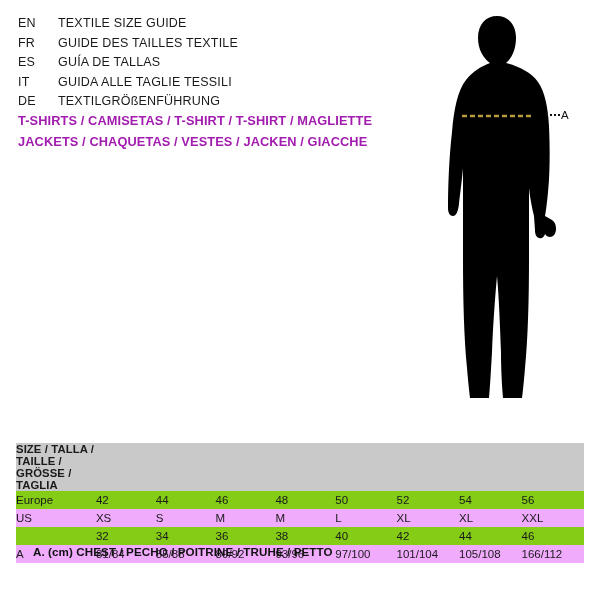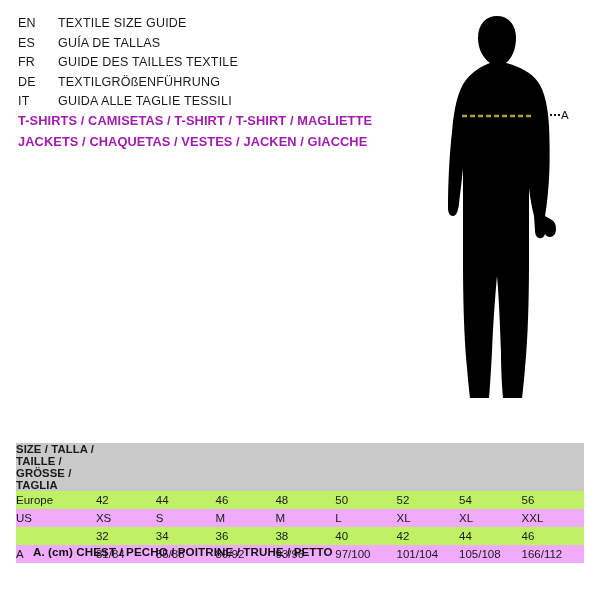--- a/index.html
+++ b/index.html
@@ -114,21 +114,21 @@
     color: #1a1a1a;
   }
   .row-title td {
     background: #c9c9c9;
     font-weight: bold;
     height: 19px;
     font-size: 11.3px;
     letter-spacing: 0.1px;
   }
   .row-shade td {
-    background: #bef264;
+    background: #84cc16;
   }
   .row-plain td {
     background: #f0abfc;
   }
   .cell-label {
     padding-left: 6px;
   }
   .cell-val {
     text-align: left;
   }
@@ -149,34 +149,34 @@
 <body>
 
 <div class="page">
 
   <div class="lang-block">
     <div class="lang-row">
       <span class="lang-code">EN</span>
       <span class="lang-text">TEXTILE SIZE GUIDE</span>
     </div>
     <div class="lang-row">
+      <span class="lang-code">FR</span>
+      <span class="lang-text">GUIDE DES TAILLES TEXTILE</span>
+    </div>
+    <div class="lang-row">
       <span class="lang-code">ES</span>
       <span class="lang-text">GUÍA DE TALLAS</span>
     </div>
     <div class="lang-row">
-      <span class="lang-code">FR</span>
-      <span class="lang-text">GUIDE DES TAILLES TEXTILE</span>
+      <span class="lang-code">IT</span>
+      <span class="lang-text">GUIDA ALLE TAGLIE TESSILI</span>
     </div>
     <div class="lang-row">
       <span class="lang-code">DE</span>
       <span class="lang-text">TEXTILGRÖßENFÜHRUNG</span>
-    </div>
-    <div class="lang-row">
-      <span class="lang-code">IT</span>
-      <span class="lang-text">GUIDA ALLE TAGLIE TESSILI</span>
     </div>
   </div>
 
   <div class="cat-block">
     <div class="cat-line">T-SHIRTS / CAMISETAS / T-SHIRT / T-SHIRT / MAGLIETTE</div>
     <div class="cat-line">JACKETS / CHAQUETAS / VESTES / JACKEN / GIACCHE</div>
   </div>
 
   <div class="figure-wrap">
     <svg class="figure-svg" width="195" height="400" viewBox="0 0 195 400">

